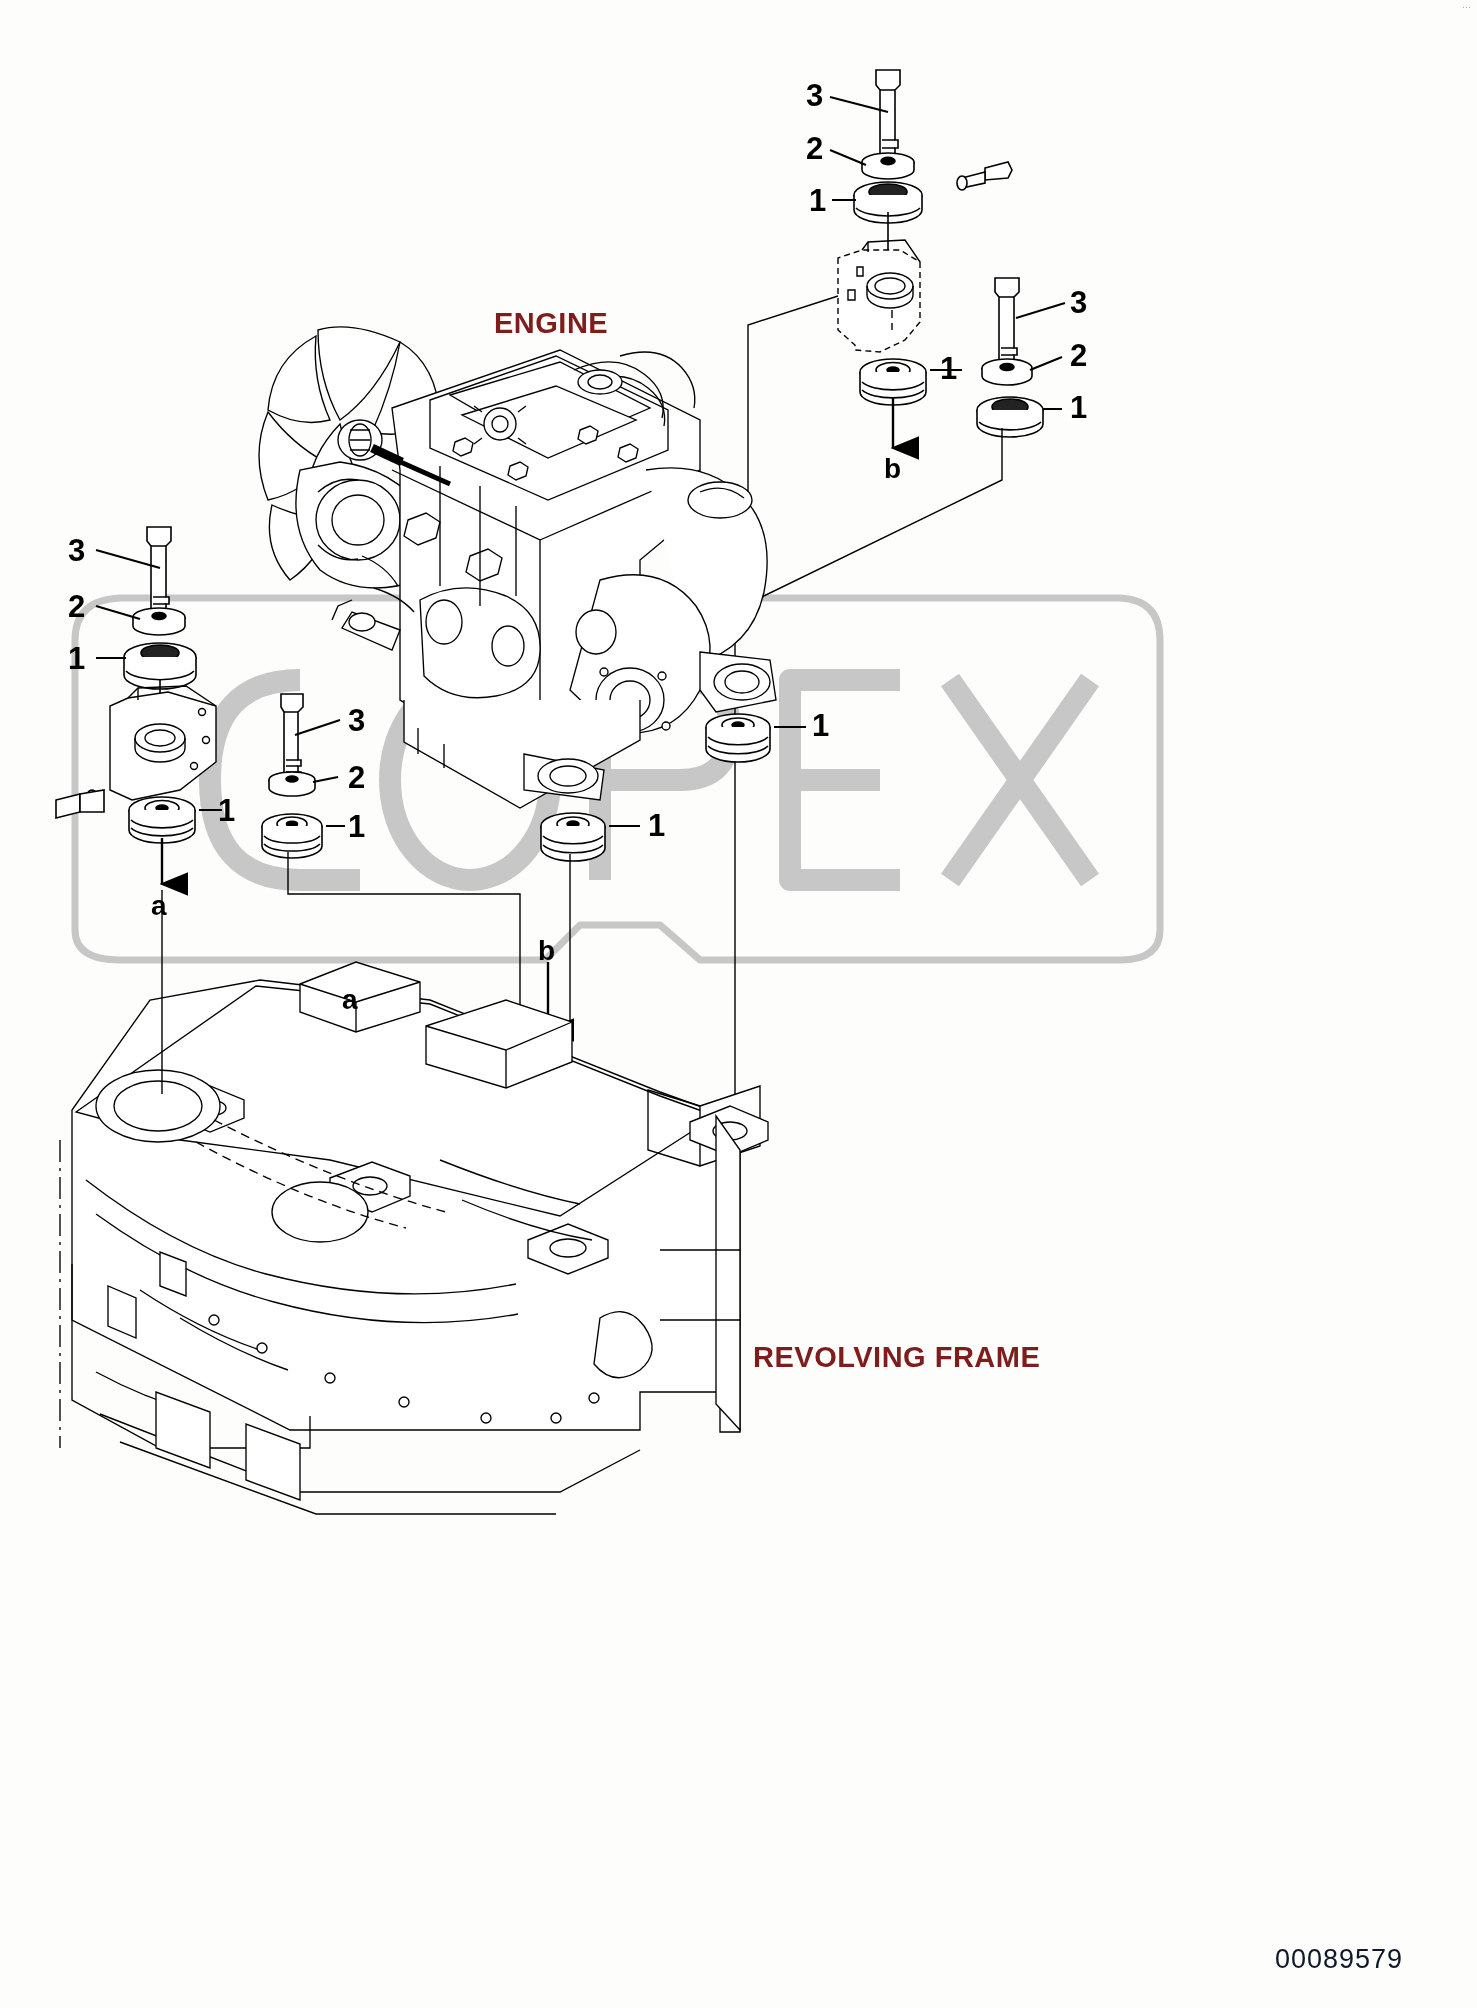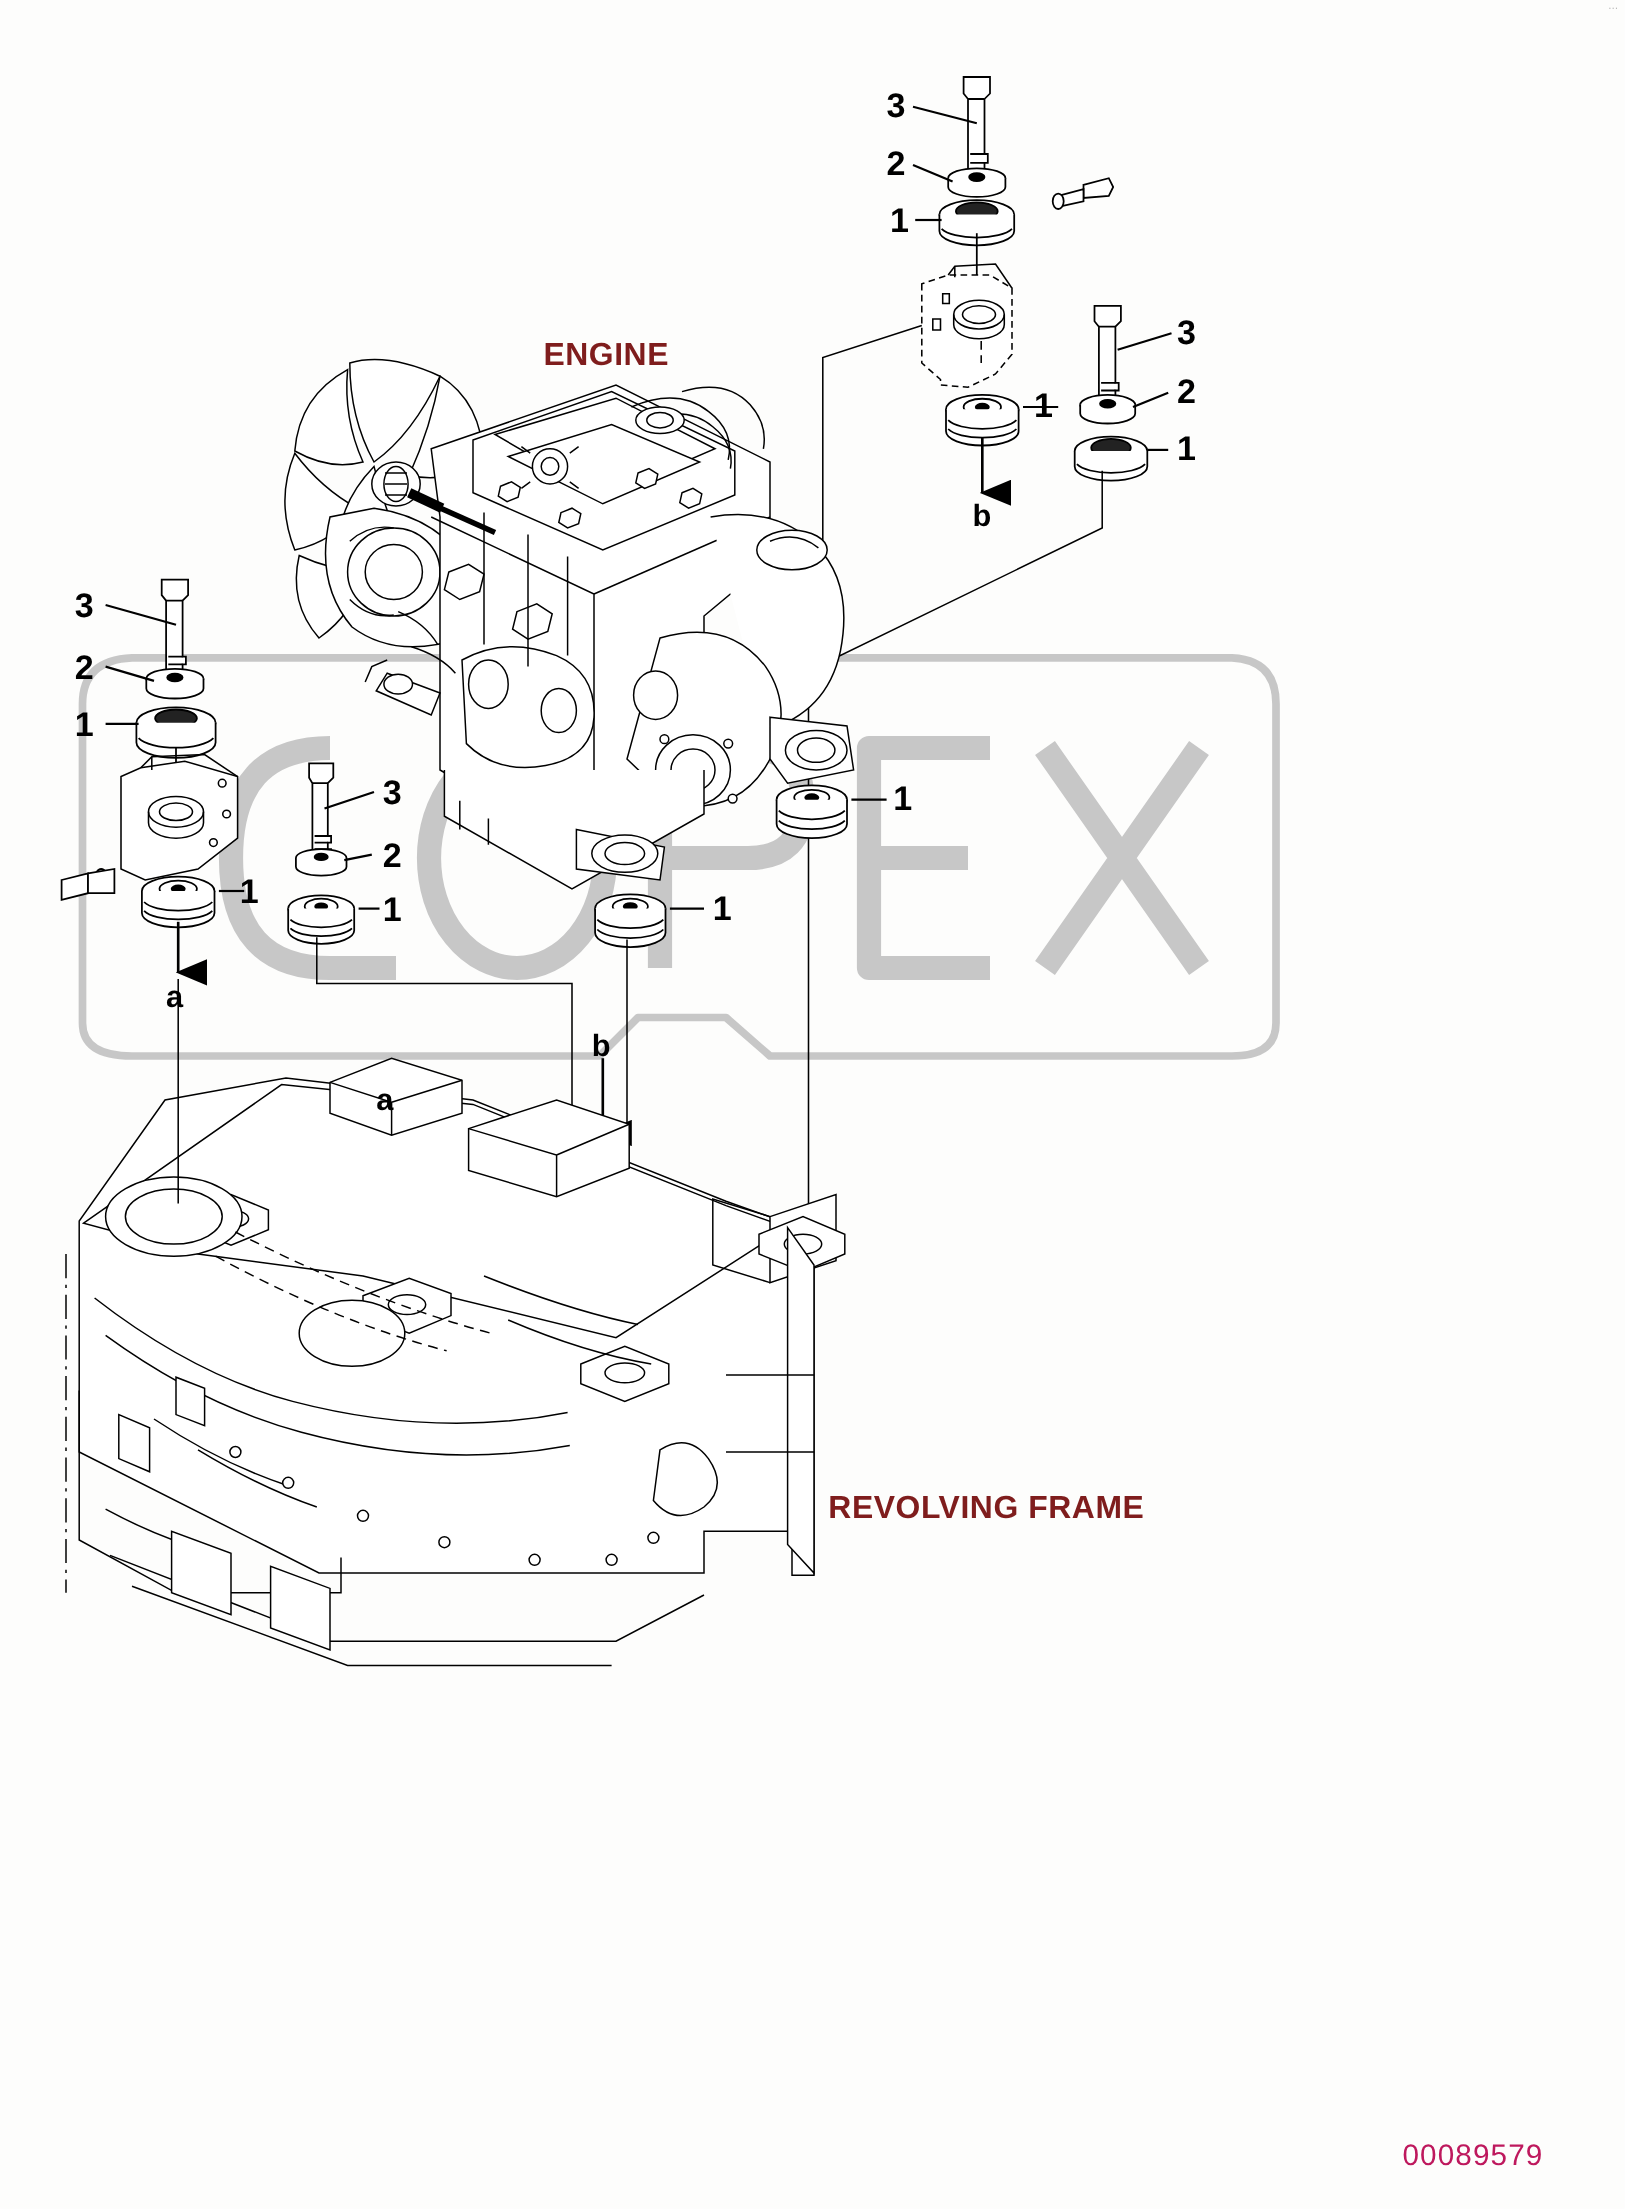--- a/index.html
+++ b/index.html
@@ -18,21 +18,21 @@
   }
   .callout-letter{
     position:absolute;font-weight:bold;font-size:28px;color:#000;
     font-family:"Liberation Sans", sans-serif;line-height:1;font-style:normal;
   }
   .section-title{
     position:absolute;font-weight:bold;font-size:29px;color:#7f1d1d;
     letter-spacing:0.5px;font-family:"Liberation Sans", sans-serif;
   }
   .partnum{
-    position:absolute;font-size:27px;color:#be185d;letter-spacing:1px;
+    position:absolute;font-size:27px;color:#0f172a;letter-spacing:1px;
     font-family:"Liberation Sans", sans-serif;
   }
   .wm{position:absolute;left:0;top:0;width:1477px;height:2008px;pointer-events:none;}
   .corner-mark{position:absolute;font-size:9px;color:#999;}
 </style>
 </head>
 <body>
 
 <div id="sheet">
 
@@ -426,17 +426,17 @@
   <div class="callout-num" style="left:218px;top:795px;">1</div>
 
   <div class="callout-num" style="left:648px;top:810px;">1</div>
   <div class="callout-num" style="left:812px;top:710px;">1</div>
 
   <div class="callout-letter" style="left:884px;top:455px;">b</div>
   <div class="callout-letter" style="left:151px;top:892px;">a</div>
   <div class="callout-letter" style="left:538px;top:937px;">b</div>
   <div class="callout-letter" style="left:342px;top:986px;">a</div>
 
-  <div class="section-title" style="left:753px;top:1341px;margin-top:14px;">REVOLVING FRAME</div>
+  <div class="section-title" style="left:753px;top:1341px;">REVOLVING FRAME</div>
 
   <div class="partnum" style="left:1275px;top:1944px;">00089579</div>
 
 </div>
 
 </body></html>

